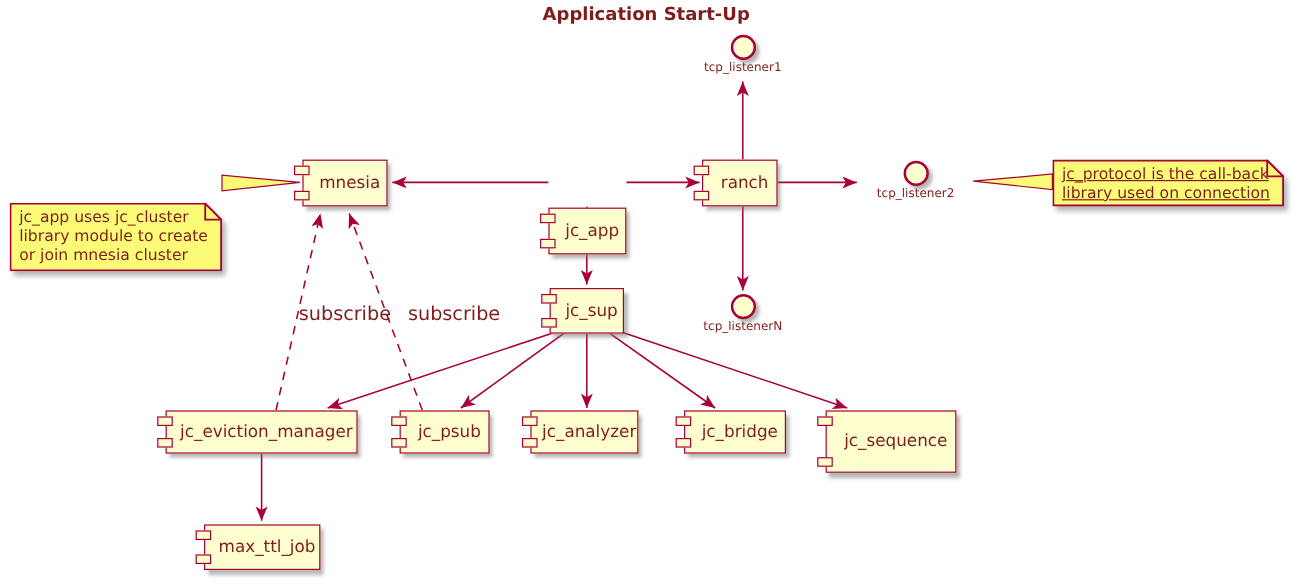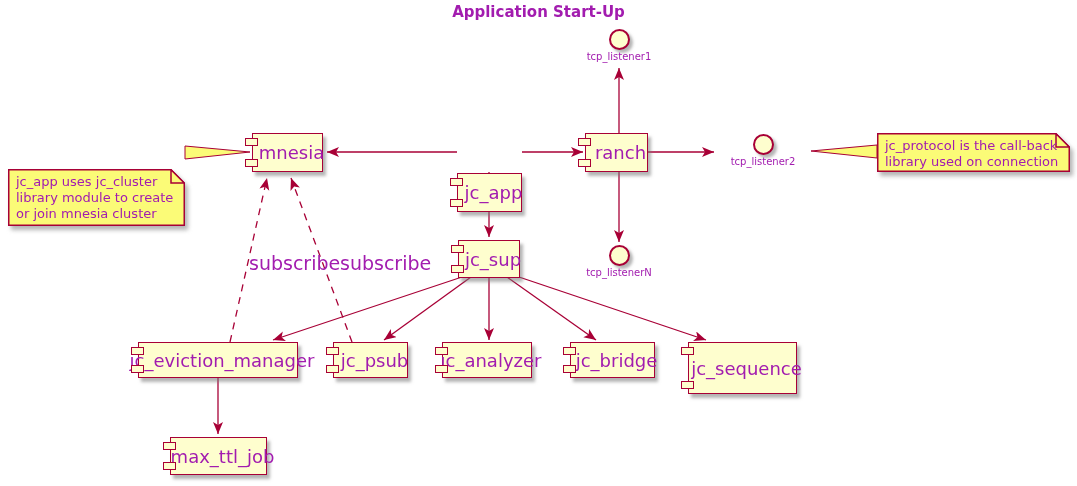--- a/index.html
+++ b/index.html
@@ -2,21 +2,21 @@
 <html><head>
 <meta charset="utf-8">
 <style>
   html, body { margin: 0; padding: 0; background: #ffffff; }
   #canvas {
     position: relative;
     width: 1077px;
     height: 486px;
     background: #ffffff;
     font-family: "DejaVu Sans", "Liberation Sans", sans-serif;
-    color: #a21caf;
+    color: #7f1d1d;
     overflow: hidden;
   }
   #edges {
     position: absolute;
     left: 0; top: 0;
     width: 1077px; height: 486px;
     z-index: 1;
   }
   .title {
     position: absolute;
@@ -27,21 +27,21 @@
     z-index: 3;
   }
   .comp {
     position: absolute;
     background: #FEFECE;
     border: 1.5px solid #A80036;
     box-shadow: 3px 4px 3px rgba(120,120,120,0.55);
     display: flex;
     align-items: center;
     justify-content: center;
-    font-size: 18px;
+    font-size: 14px;
     z-index: 2;
     box-sizing: border-box;
     padding-left: 8px;
   }
   .port {
     position: absolute;
     left: -8px;
     width: 13px;
     height: 8px;
     background: #FEFECE;
@@ -82,21 +82,21 @@
     position: relative;
     display: block;
     padding: 5px 8px 4px 8px;
     font-size: 13px;
     line-height: 1.22;
     white-space: pre-line;
     z-index: 2;
   }
   .edge-label {
     position: absolute;
-    font-size: 19px;
+    font-size: 16px;
     z-index: 2;
     white-space: nowrap;
   }
 </style>
 </head>
 <body>
 
 <div id="canvas">
 
   <svg id="edges" xmlns="http://www.w3.org/2000/svg">
@@ -201,21 +201,21 @@
 
   <div class="note" style="left:8px; top:125px; width:177px; height:57px;margin-top:44px;">
     <svg width="177" height="57" viewBox="0 0 177 57">
       <path d="M0.75,0.75 L163,0.75 L176.25,14 L176.25,56.25 L0.75,56.25 Z" fill="#FBFB77" stroke="#A80036" stroke-width="1.5"></path>
       <path d="M163,0.75 L163,14 L176.25,14 Z" fill="#FBFB77" stroke="#A80036" stroke-width="1.5"></path>
     </svg>
     <span class="note-text">jc_app uses jc_cluster
 library module to create
  or join mnesia cluster</span>
   </div>
-  <div class="note" style="left:877px; top:133px; width:198px; height:39px;">
+  <div class="note" style="left:877px; top:133px; width:198px; height:39px;text-decoration:underline;">
     <svg width="193" height="39" viewBox="0 0 193 39">
       <path d="M0.75,0.75 L179,0.75 L192.25,14 L192.25,38.25 L0.75,38.25 Z" fill="#FBFB77" stroke="#A80036" stroke-width="1.5"></path>
       <path d="M179,0.75 L179,14 L192.25,14 Z" fill="#FBFB77" stroke="#A80036" stroke-width="1.5"></path>
     </svg>
     <span class="note-text">jc_protocol is the call-back
 library used on connection</span>
   </div>
 
   <span class="edge-label" style="left:249px; top:252px;">subscribe</span>
   <span class="edge-label" style="left:340px; top:252px;">subscribe</span>

